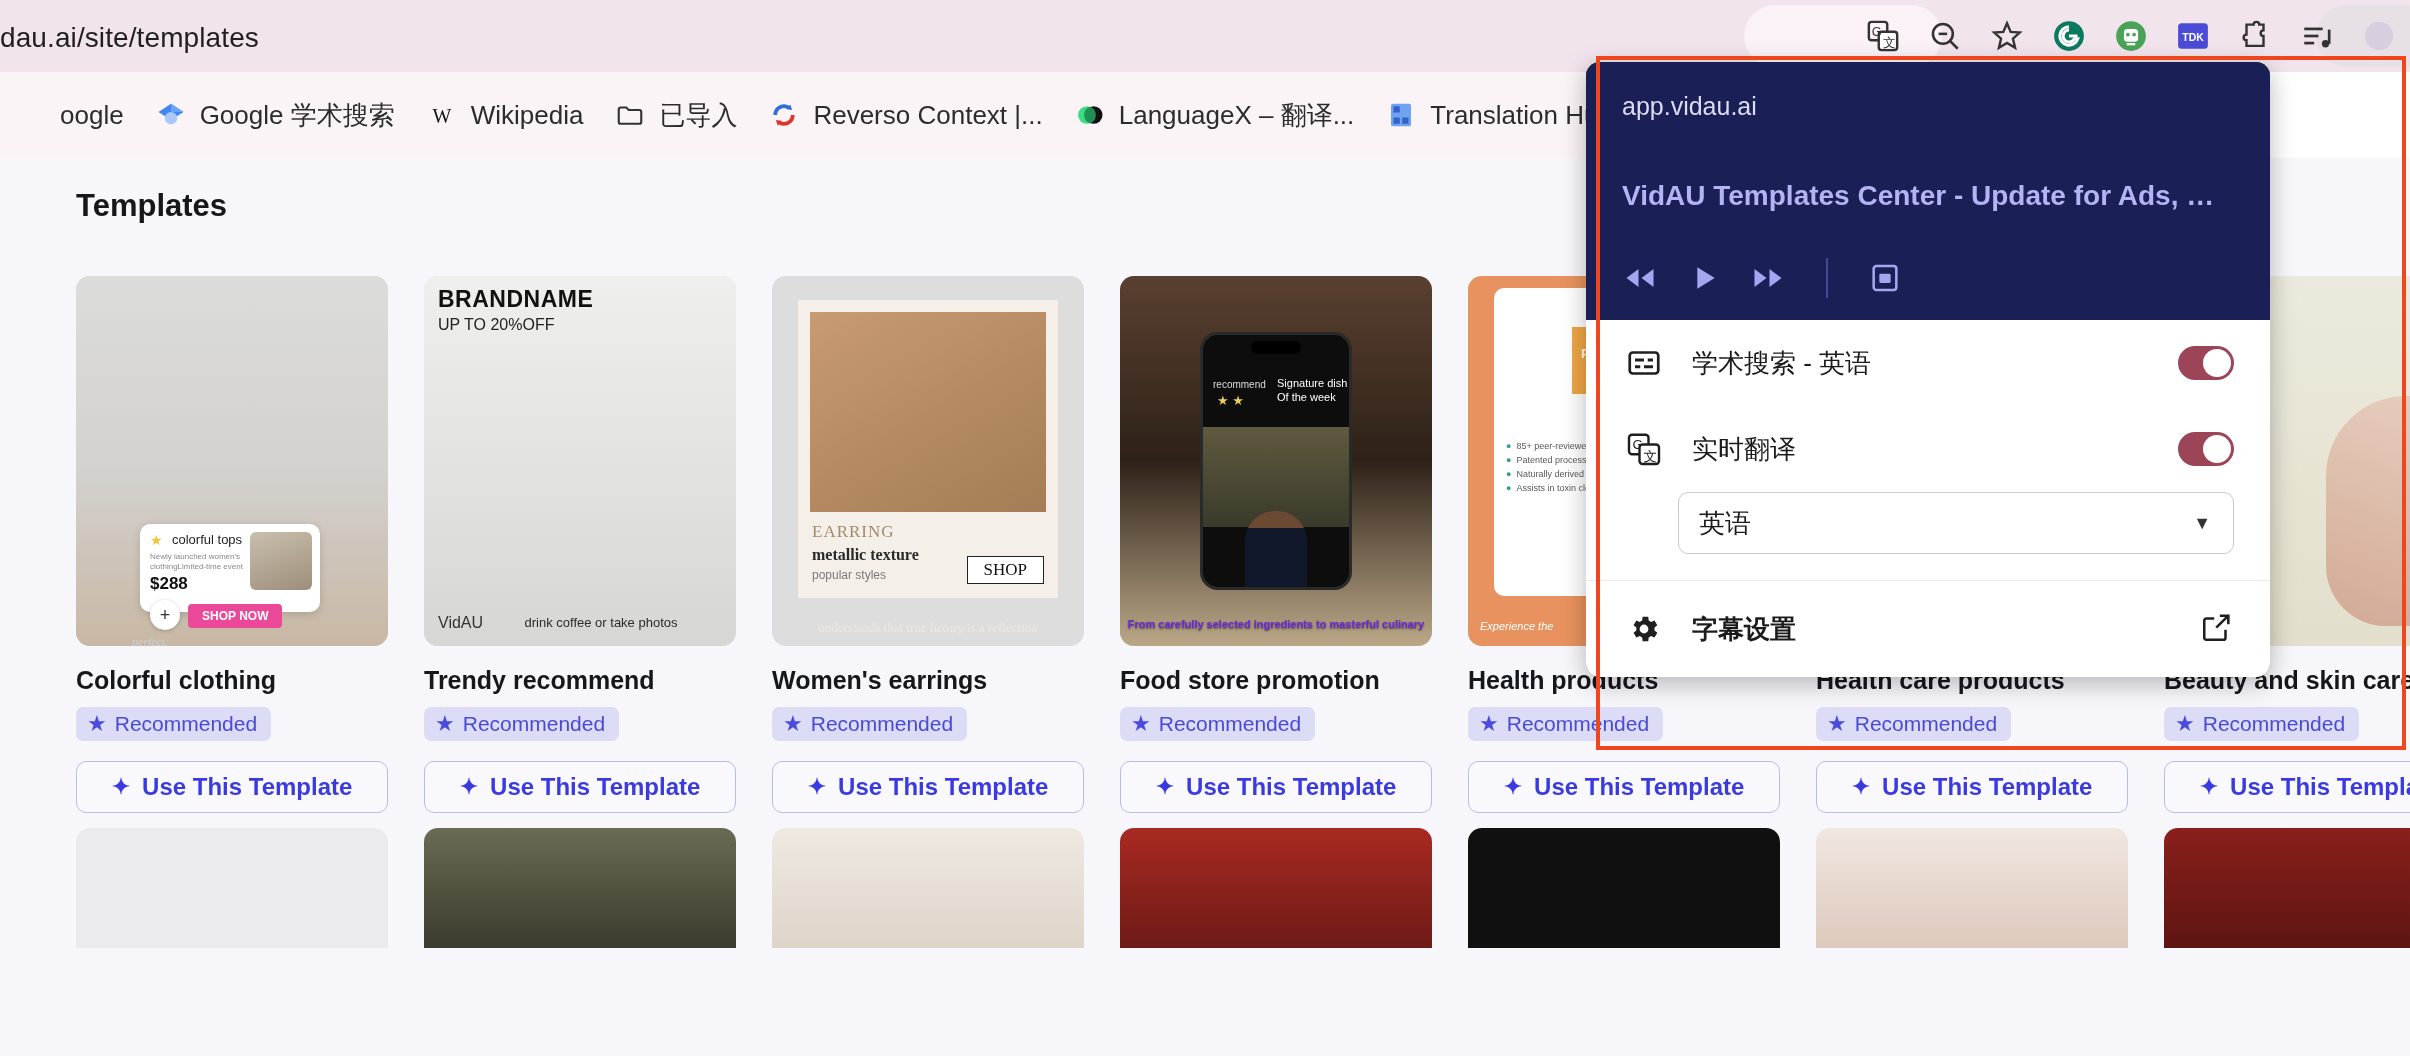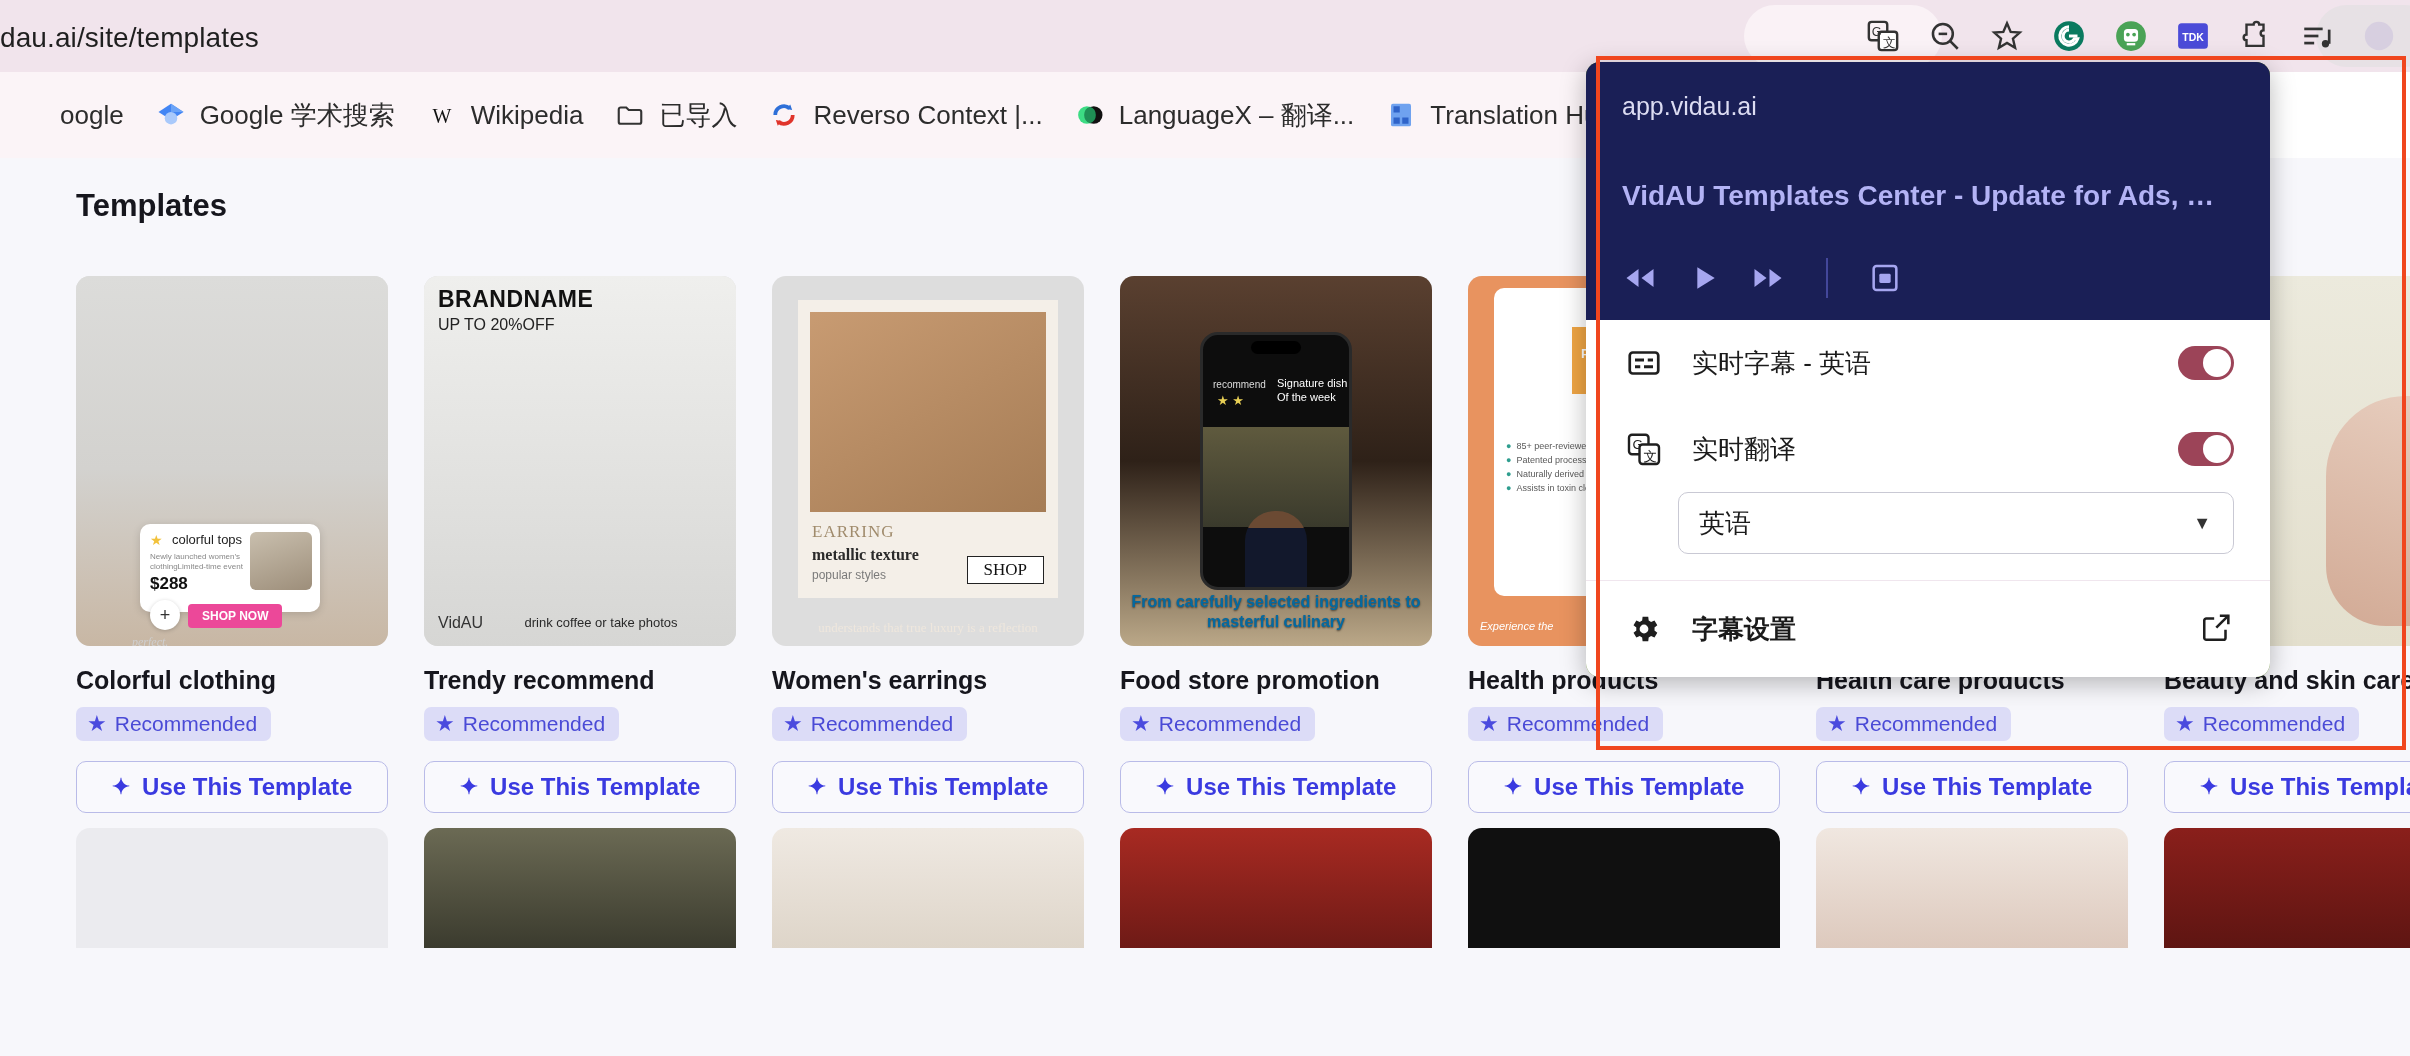--- a/index.html
+++ b/index.html
@@ -117,21 +117,21 @@
   .shop-btn{ position:absolute; right:14px; bottom:14px; border:1.5px solid #222; padding:3px 16px; font-size:17px; font-family:"Liberation Serif",serif; color:#111; background:#fff;}
   .cap-bottom { position:absolute; left:0; right:0; bottom:10px; text-align:center; font-size:13px; color:#efe7dd; font-family:"Liberation Serif",serif; }
 
   .phone { position:absolute; left:80px; top:56px; width:152px; height:258px; background:#0d0d0d; border-radius:18px; border:3px solid #2a2a2a; overflow:hidden;}
   .phone-notch { position:absolute; left:50%; transform:translateX(-50%); top:6px; width:50px; height:13px; background:#000; border-radius:8px;}
   .ph-rec { position:absolute; left:10px; top:44px; font-size:10px; color:#ddd;}
   .ph-stars{ position:absolute; left:14px; top:58px; font-size:13px; color:#e8cf55;}
   .ph-sig { position:absolute; left:74px; top:42px; font-size:11px; color:#fff; line-height:1.25;}
   .ph-bowl{ position:absolute; left:0; right:0; top:92px; height:100px; background:linear-gradient(180deg,#5f5a3e,#3a3a2c);}
   .ph-man { position:absolute; left:50%; transform:translateX(-50%); bottom:0; width:62px; height:76px; background:linear-gradient(180deg,#6b4a33 0 22%,#12182c 22% 100%); border-radius:30px 30px 0 0;}
-  .food-cap { position:absolute; left:0; right:0; bottom:14px; text-align:center; font-size:16px; font-weight:bold; color:#0369a1; line-height:1.25; text-shadow:0 1px 2px rgba(0,0,0,.6);}
+  .food-cap { position:absolute; left:0; right:0; bottom:14px; text-align:center; font-size:11px; font-weight:bold; color:#6d28d9; line-height:1.25; text-shadow:0 1px 2px rgba(0,0,0,.6);}
 
   .pecta-card { position:absolute; left:26px; top:12px; right:26px; bottom:50px; background:#fff; border-radius:10px;}
   .pecta-jar { position:absolute; left:50%; transform:translateX(-50%); top:10px; width:104px; height:130px; background:linear-gradient(180deg,#fff 0 22%,#f0a645 22% 74%,#fff 74% 100%); border-radius:10px;}
   .pecta-name{ position:absolute; left:0; right:0; top:58px; text-align:center; font-size:13px; font-weight:bold; color:#fff; letter-spacing:2px;}
   .bullets { position:absolute; left:12px; top:152px; right:12px; font-size:9px; color:#5a5a5a; line-height:1.55;}
   .bullets div::before{ content:"●"; color:#2f9e8f; margin-right:5px; font-size:9px;}
   .exp-badge { position:absolute; left:12px; bottom:14px; font-size:11px; color:#fff; font-style:italic;}
 
   .care-btn { position:absolute; left:50%; transform:translateX(-50%); bottom:34px; border:2px solid #111; border-radius:20px; padding:5px 22px; font-size:17px; font-weight:bold; color:#111; background:#fff;}
   .care-strip{ position:absolute; left:22px; right:22px; top:150px; height:96px; background:#cfe0ef; border-radius:8px; border:3px solid #fff;}
@@ -576,21 +576,21 @@
   <div class="popup-row">
     <span class="pr-ico">
       <svg width="36" height="36" viewBox="0 0 24 24" fill="none" stroke="#1f1f1f" stroke-width="1.8">
         <rect x="2.5" y="5" width="19" height="14" rx="2"></rect>
         <line x1="6" y1="10" x2="12" y2="10" stroke-width="2"></line>
           <line x1="14.5" y1="10" x2="18" y2="10" stroke-width="2"></line>
         <line x1="6" y1="14.5" x2="9.5" y2="14.5" stroke-width="2"></line>
           <line x1="12" y1="14.5" x2="18" y2="14.5" stroke-width="2"></line>
       </svg>
     </span>
-    <span class="pr-label">实时字幕 - 英语</span>
+    <span class="pr-label">学术搜索 - 英语</span>
     <span class="toggle"></span>
   </div>
 
   <div class="popup-row">
     <span class="pr-ico">
       <svg width="36" height="36" viewBox="0 0 24 24" fill="none" stroke="#1f1f1f" stroke-width="1.6">
         <rect x="2" y="2.5" width="13" height="13" rx="2" fill="#fff"></rect>
         <text x="4.3" y="12" font-size="9" fill="#1f1f1f" stroke="none" font-family="Liberation Sans, sans-serif">G</text>
         <rect x="9" y="9" width="13" height="13" rx="2" fill="#fff"></rect>
         <text x="11.6" y="20" font-size="9" fill="#1f1f1f" stroke="none" font-family="Liberation Sans, sans-serif">文</text>

